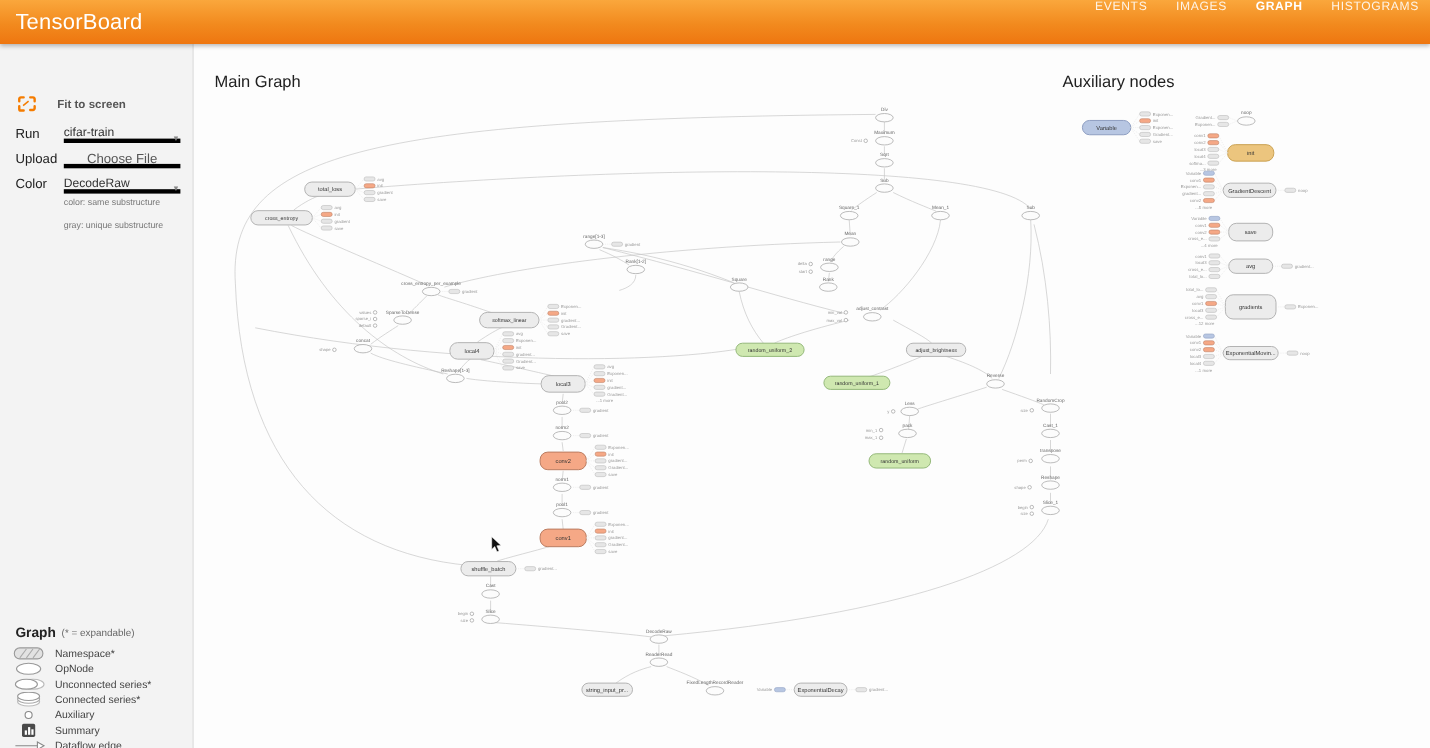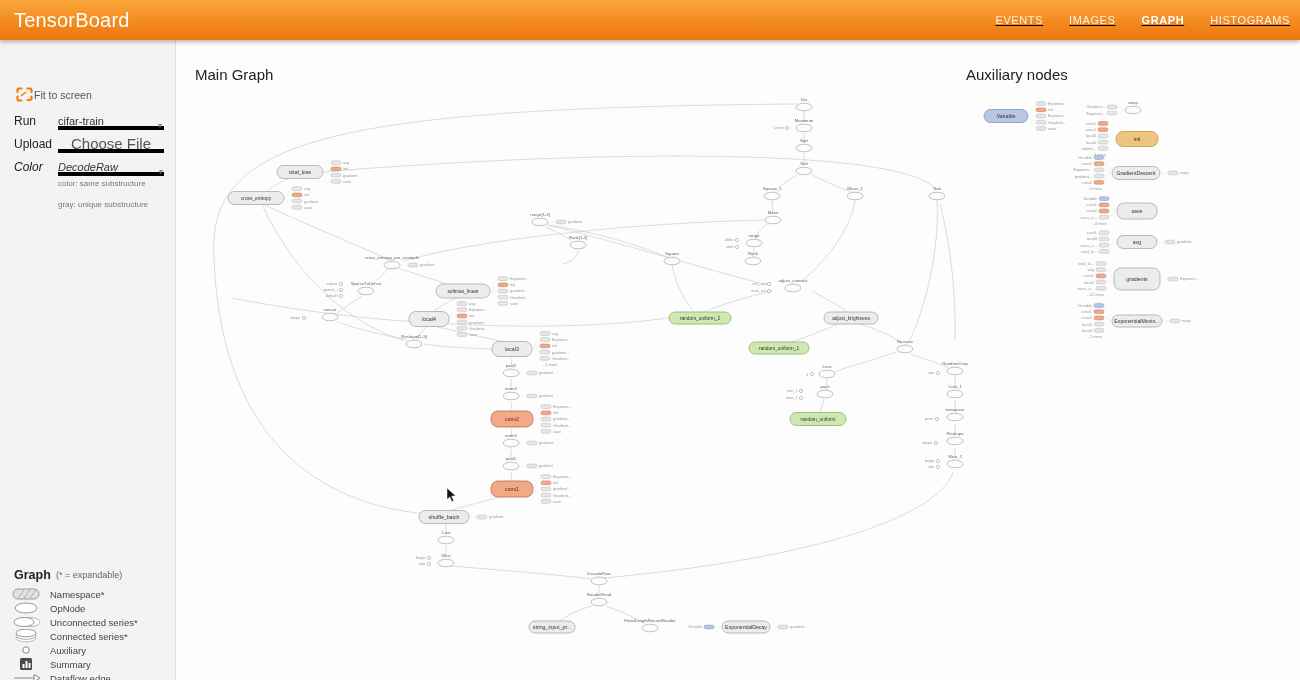--- a/index.html
+++ b/index.html
@@ -4,33 +4,33 @@
 <style>
   * { margin:0; padding:0; box-sizing:border-box; }
   html,body { width:1300px; height:680px; overflow:hidden; background:#fff;
     font-family:"Liberation Sans", sans-serif; }
   
   .header { position:absolute; left:0; top:0; width:1300px; height:40px;
     background:linear-gradient(180deg,#faa73c 0%,#f28a1e 55%,#ee7610 100%);
     box-shadow:0 2px 4px rgba(0,0,0,.28); z-index:10;
     display:flex; align-items:center; }
   .app-title { color:#fff; font-size:20px; font-weight:500; margin-left:14px; letter-spacing:.2px; }
-  .nav { position:absolute; right:10px; top:0; height:40px; display:flex; align-items:center; gap:26px;text-decoration:underline; }
+  .nav { position:absolute; right:10px; top:0; height:40px; display:flex; gap:26px; }
   .nav-item { color:rgba(255,255,255,.88); font-size:11px; font-weight:500; letter-spacing:.6px; cursor:pointer; }
   .nav-item.active { color:#fff; font-weight:700; }
   
   .sidebar { position:absolute; left:0; top:40px; width:176px; height:640px;
     background:#f3f3f3; border-right:1px solid #ddd; z-index:5; }
   .fit-row { position:absolute; top:47px; left:16px; display:flex; align-items:center; }
-  .fit-label { font-size:10.5px; color:#555; margin-left:1px; }
+  .fit-label { font-size:10.5px; color:#555; margin-left:19px;font-weight:bold; }
   .ctl-row { position:absolute; left:0; width:176px; height:20px; }
   .ctl-label { position:absolute; left:14px; top:2px; font-size:12px; color:#222; font-weight:500; }
   .ctl-value { position:absolute; left:58px; right:12px; top:0; height:18px;
     font-size:11px; color:#333; border-bottom:4px solid #000000; line-height:18px; cursor:pointer; }
-  .ctl-value.center { text-align:center; color:#555; font-size:15px; }
+  .ctl-value.center { text-align:center; color:#555; font-size:12px; }
   .caret { position:absolute; right:2px; top:5px; font-size:8px; color:#888; }
   .caption { position:absolute; left:58px; font-size:8px; color:#777; line-height:9px; }
   .legend { position:absolute; left:0; top:526px; width:176px; }
   .legend-head { position:absolute; left:14px; top:2px; font-size:12.5px; font-weight:700; color:#222; }
   .legend-sub { position:absolute; left:56px; top:4px; font-size:9px; color:#666; }
   .legend-item { position:absolute; left:0; width:176px; height:14px; }
   .legend-icon { position:absolute; left:10px; top:0; width:34px; height:14px; }
   .legend-label { position:absolute; left:50px; top:2px; font-size:9.5px; color:#444; }
   
   .main-bg { position:absolute; left:176px; top:40px; width:1124px; height:640px; background:#fdfdfd; }
@@ -69,21 +69,21 @@
     </div>
   </div>
 
   <div class="ctl-row" style="top:95px;">
     <span class="ctl-label">Upload</span>
     <div class="ctl-value center">
       <span>Choose File</span>
     </div>
   </div>
 
-  <div class="ctl-row" style="top:118px;font-style:italic;">
+  <div class="ctl-row" style="top:118px;">
     <span class="ctl-label">Color</span>
     <div class="ctl-value">
       <span>DecodeRaw</span>
       <span class="caret">▾</span>
     </div>
   </div>
   <div class="caption" style="top:139px;">color: same substructure</div>
   <div class="caption" style="top:160px;">gray: unique substructure</div>
 
   <div class="legend">

